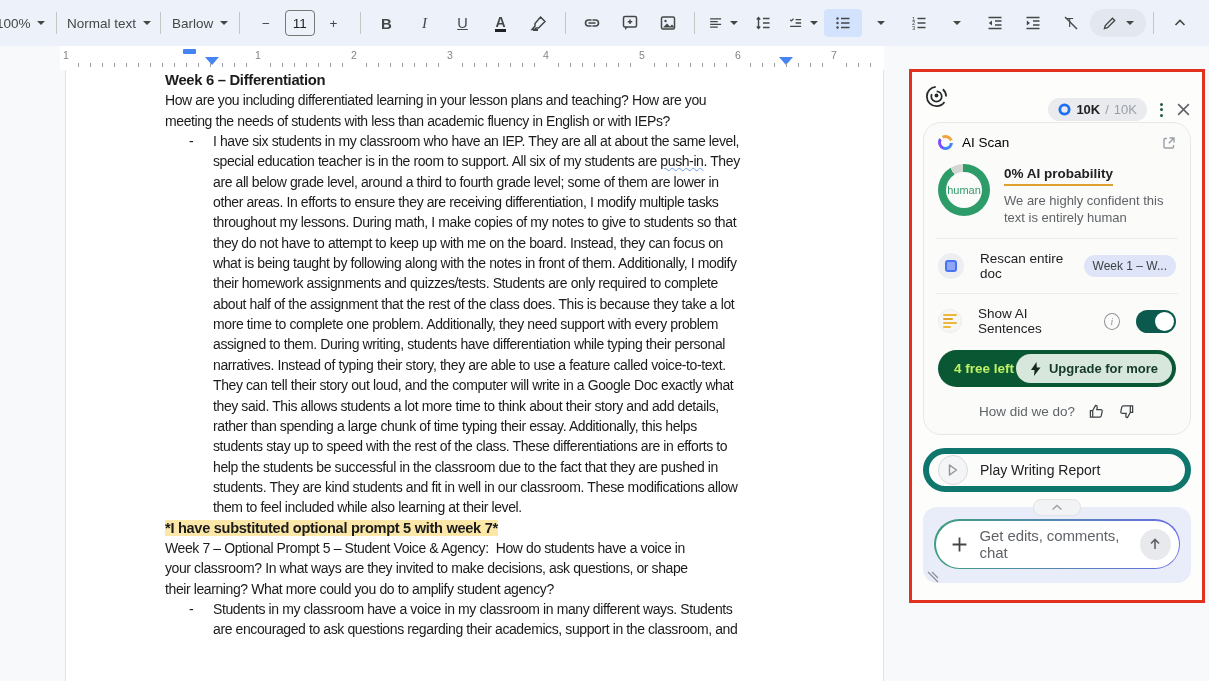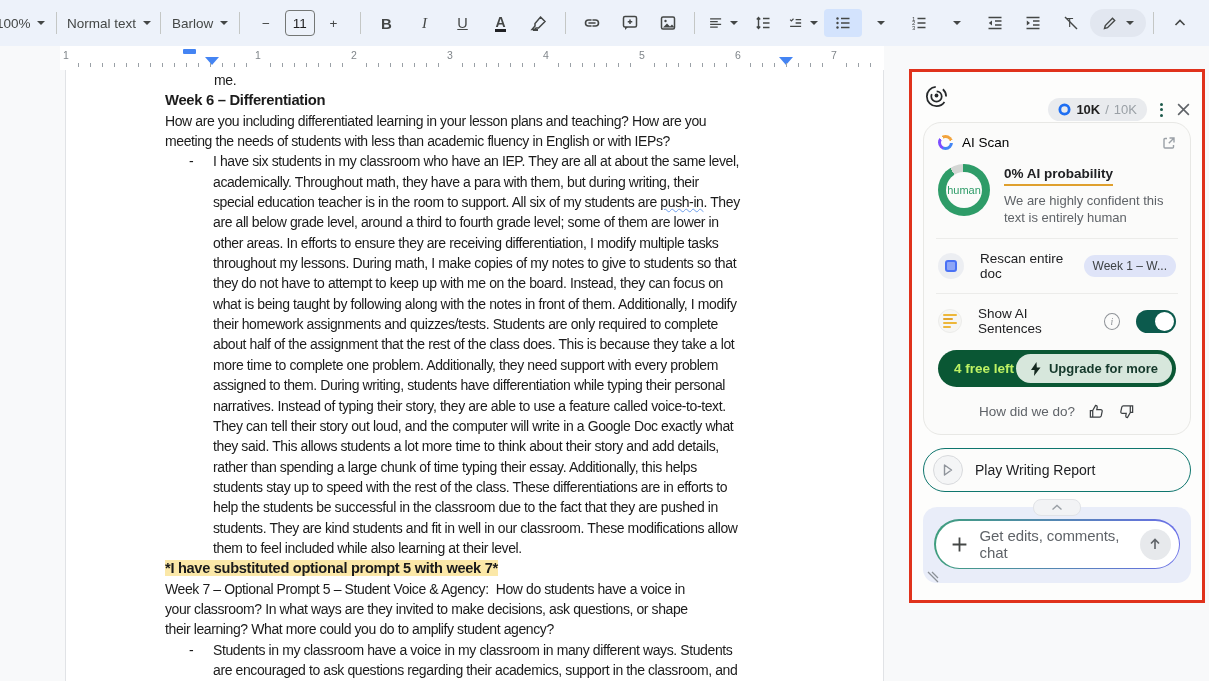--- a/index.html
+++ b/index.html
@@ -78,21 +78,21 @@
   .sent-ic i:nth-child(4){width:55%;}
   .info{margin-left:auto;width:15px;height:15px;border-radius:50%;border:1.5px solid #8e9297;color:#8e9297;
         font-size:10px;display:flex;align-items:center;justify-content:center;font-family:"Liberation Serif",serif;font-style:italic;}
   .toggle{width:40px;height:23px;border-radius:12px;background:#0c5a4d;position:relative;flex:0 0 auto;}
   .toggle i{position:absolute;top:2px;right:2px;width:19px;height:19px;border-radius:50%;background:#fff;}
   .banner{margin-top:14px;height:37px;border-radius:19px;background:#0a5734;display:flex;align-items:center;padding:0 4px 0 16px;}
   .banner .left{color:#bef264;font-weight:700;font-size:13.5px;}
   .upg{margin-left:auto;height:29px;border-radius:15px;background:#d7e7dc;display:flex;align-items:center;gap:7px;padding:0 14px;color:#14382a;font-weight:600;font-size:13px;}
   .feedback{margin-top:16px;margin-bottom:2px;display:flex;justify-content:center;align-items:center;gap:13px;color:#5f6368;font-size:13.5px;}
 
-  .play-card{margin-top:13px;height:44px;border:1px solid #0f766e;background:#fcfcfb;border-radius:22px;display:flex;align-items:center;gap:12px;padding:0 9px;flex:0 0 auto;box-sizing:border-box;}
+  .play-card{margin-top:13px;height:44px;border:6px solid #0f766e;background:#fcfcfb;border-radius:22px;display:flex;align-items:center;gap:12px;padding:0 9px;flex:0 0 auto;box-sizing:border-box;}
   .play-circle{width:28px;height:28px;border-radius:50%;border:1px solid #d8dadd;background:#f4f5f6;display:flex;align-items:center;justify-content:center;}
   .play-label{font-size:14px;color:#202124;}
 
   .chat{margin-top:15px;position:relative;background:#e9edf9;border-radius:14px;height:76px;padding:12px 11px;box-sizing:border-box;flex:0 0 auto;}
   .handle{position:absolute;top:-8px;left:50%;transform:translateX(-50%);width:46px;height:15px;background:#f2f3f5;border:1px solid #e1e3e7;border-radius:8px;display:flex;align-items:center;justify-content:center;}
   .input-wrap{height:50px;border-radius:25px;padding:1.5px;background:linear-gradient(90deg,#3f9e7e,#6a6fe8);box-sizing:border-box;}
   .input-inner{height:100%;border-radius:24px;background:#fff;display:flex;align-items:center;gap:12px;padding:0 8px 0 15px;box-sizing:border-box;}
   .chat-ph{flex:1;font-size:15px;color:#5f6368;letter-spacing:-0.1px;}
   .send{width:31px;height:31px;border-radius:50%;background:#e7e9ec;display:flex;align-items:center;justify-content:center;}
   .resize{position:absolute;left:3px;bottom:-1px;}
@@ -310,34 +310,30 @@
       <span class="rlabel" style="left: 354px;">2</span>
       <span class="rlabel" style="left: 450px;">3</span>
       <span class="rlabel" style="left: 546px;">4</span>
       <span class="rlabel" style="left: 642px;">5</span>
       <span class="rlabel" style="left: 738px;">6</span>
       <span class="rlabel" style="left: 834px;">7</span>
     </div>
 
   <div class="page">
     <div class="doc">
-        <div class="blk-me">
-          <div class="docline">me.</div>
-        </div>
         <div>
           <div class="docline heading">Week 6 – Differentiation</div>
         </div>
         <div>
           <div class="docline">How are you including differentiated learning in your lesson plans and teaching? How are you</div>
           <div class="docline">meeting the needs of students with less than academic fluency in English or with IEPs?</div>
         </div>
         <div class="bullet">
           <span class="dash">-</span>
           <div class="docline">I have six students in my classroom who have an IEP. They are all at about the same level,</div>
-          <div class="docline">academically. Throughout math, they have a para with them, but during writing, their</div>
           <div class="docline">special education teacher is in the room to support. All six of my students are <span class="squiggle">push-in</span>. They</div>
           <div class="docline">are all below grade level, around a third to fourth grade level; some of them are lower in</div>
           <div class="docline">other areas. In efforts to ensure they are receiving differentiation, I modify multiple tasks</div>
           <div class="docline">throughout my lessons. During math, I make copies of my notes to give to students so that</div>
           <div class="docline">they do not have to attempt to keep up with me on the board. Instead, they can focus on</div>
           <div class="docline">what is being taught by following along with the notes in front of them. Additionally, I modify</div>
           <div class="docline">their homework assignments and quizzes/tests. Students are only required to complete</div>
           <div class="docline">about half of the assignment that the rest of the class does. This is because they take a lot</div>
           <div class="docline">more time to complete one problem. Additionally, they need support with every problem</div>
           <div class="docline">assigned to them. During writing, students have differentiation while typing their personal</div>

